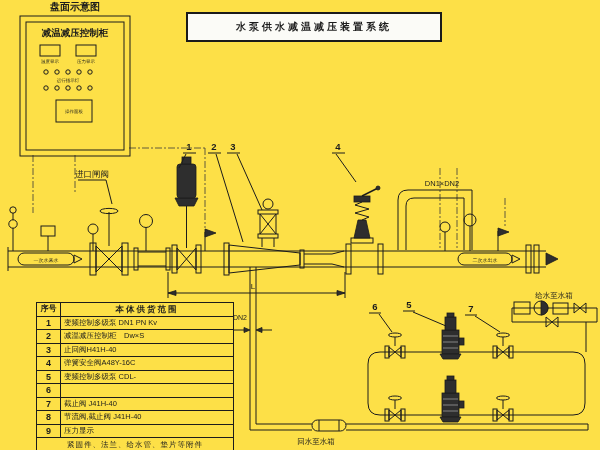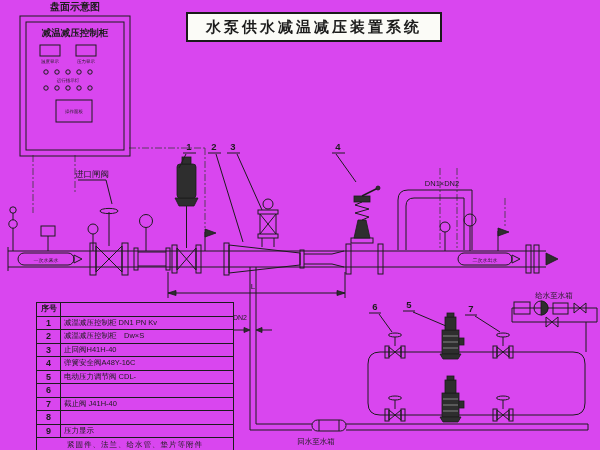--- a/index.html
+++ b/index.html
@@ -1,33 +1,33 @@
 <!DOCTYPE html>
 <html><head>
 <meta charset="utf-8">
 <style>
   html,body{margin:0;padding:0;background:#e8e8e6;}
-  .wrap{position:relative;width:600px;height:450px;background:#d946ef;
+  .wrap{position:relative;width:600px;height:450px;background:#fde047;
         font-family:"Liberation Sans","DejaVu Sans",sans-serif;color:#1c1c1c;overflow:hidden;}
   svg{position:absolute;left:0;top:0;}
   svg .ln{stroke:#1c1c1c;fill:none;stroke-width:1;}
   svg .ln2{stroke:#1c1c1c;fill:none;stroke-width:1.4;}
   svg .dd{stroke:#3a3a3a;fill:none;stroke-width:0.8;stroke-dasharray:7 2 2 2;}
   svg .fl{fill:#2e2e2e;stroke:#1c1c1c;stroke-width:0.8;}
   svg .st{fill:#9c9c9c;stroke:none;stroke-width:0.7;}
   svg text{fill:#1c1c1c;font-family:"Liberation Sans","DejaVu Sans",sans-serif;}
   .title{position:absolute;left:186px;top:12px;width:252px;height:26px;
-         border:2px solid #1a1a1a;font-size:15px;font-weight:bold;letter-spacing:3px;
+         border:2px solid #1a1a1a;font-size:10px;font-weight:bold;letter-spacing:3px;
          line-height:26px;text-align:center;background:#fbfbf7;}
   .tbl{position:absolute;left:36px;top:302px;width:196px;border:1.6px solid #1c1c1c;font-size:7.5px;}
   .tr{display:grid;grid-template-columns:24px 1fr;border-top:1px solid #1c1c1c;}
   .tr:first-child{border-top:none;}
   .td{padding:1px 3px;line-height:10.5px;white-space:nowrap;overflow:hidden;}
   .td.no{border-right:1px solid #1c1c1c;text-align:center;font-size:9px;font-weight:bold;}
-  .tr.head .no{font-size:8px;text-align:right;}
+  .tr.head .no{font-size:8px;}
   .tr.head .ds{text-align:center;font-size:8.5px;font-weight:bold;letter-spacing:2px;}
   .tr.foot{display:block;text-align:center;font-size:7.5px;padding:2px 0;letter-spacing:1px;}
 </style>
 </head>
 <body>
 
 <div class="wrap">
 
 <svg width="600" height="450" viewBox="0 0 600 450">
 
@@ -274,50 +274,52 @@
     <text x="554" y="298" font-size="7.5" text-anchor="middle">给水至水箱</text>
   </g>
 
 </svg>
 
 <div class="title">水泵供水减温减压装置系统</div>
 
 <div class="tbl">
   <div class="tr head">
     <div class="td no">序号</div>
+    <div class="td ds">本体供货范围</div>
   </div>
   <div class="tr">
     <div class="td no">1</div>
-    <div class="td ds">减温减压控制柜 DN1 PN Kv</div>
+    <div class="td ds">变频控制多级泵 DN1 PN Kv</div>
   </div>
   <div class="tr">
     <div class="td no">2</div>
     <div class="td ds">减温减压控制柜　Dw×S</div>
   </div>
   <div class="tr">
     <div class="td no">3</div>
     <div class="td ds">止回阀H41H-40</div>
   </div>
   <div class="tr">
     <div class="td no">4</div>
     <div class="td ds">弹簧安全阀A48Y-16C</div>
   </div>
   <div class="tr">
     <div class="td no">5</div>
-    <div class="td ds">电动压力调节阀 CDL-</div>
+    <div class="td ds">变频控制多级泵 CDL-</div>
   </div>
   <div class="tr">
     <div class="td no">6</div>
   </div>
   <div class="tr">
     <div class="td no">7</div>
     <div class="td ds">截止阀 J41H-40</div>
   </div>
   <div class="tr">
     <div class="td no">8</div>
+    <div class="td ds">节流阀,截止阀 J41H-40</div>
   </div>
   <div class="tr">
     <div class="td no">9</div>
     <div class="td ds">压力显示</div>
   </div>
   <div class="tr foot">紧固件、法兰、给水管、垫片等附件</div>
 </div>
 
 </div>
 

